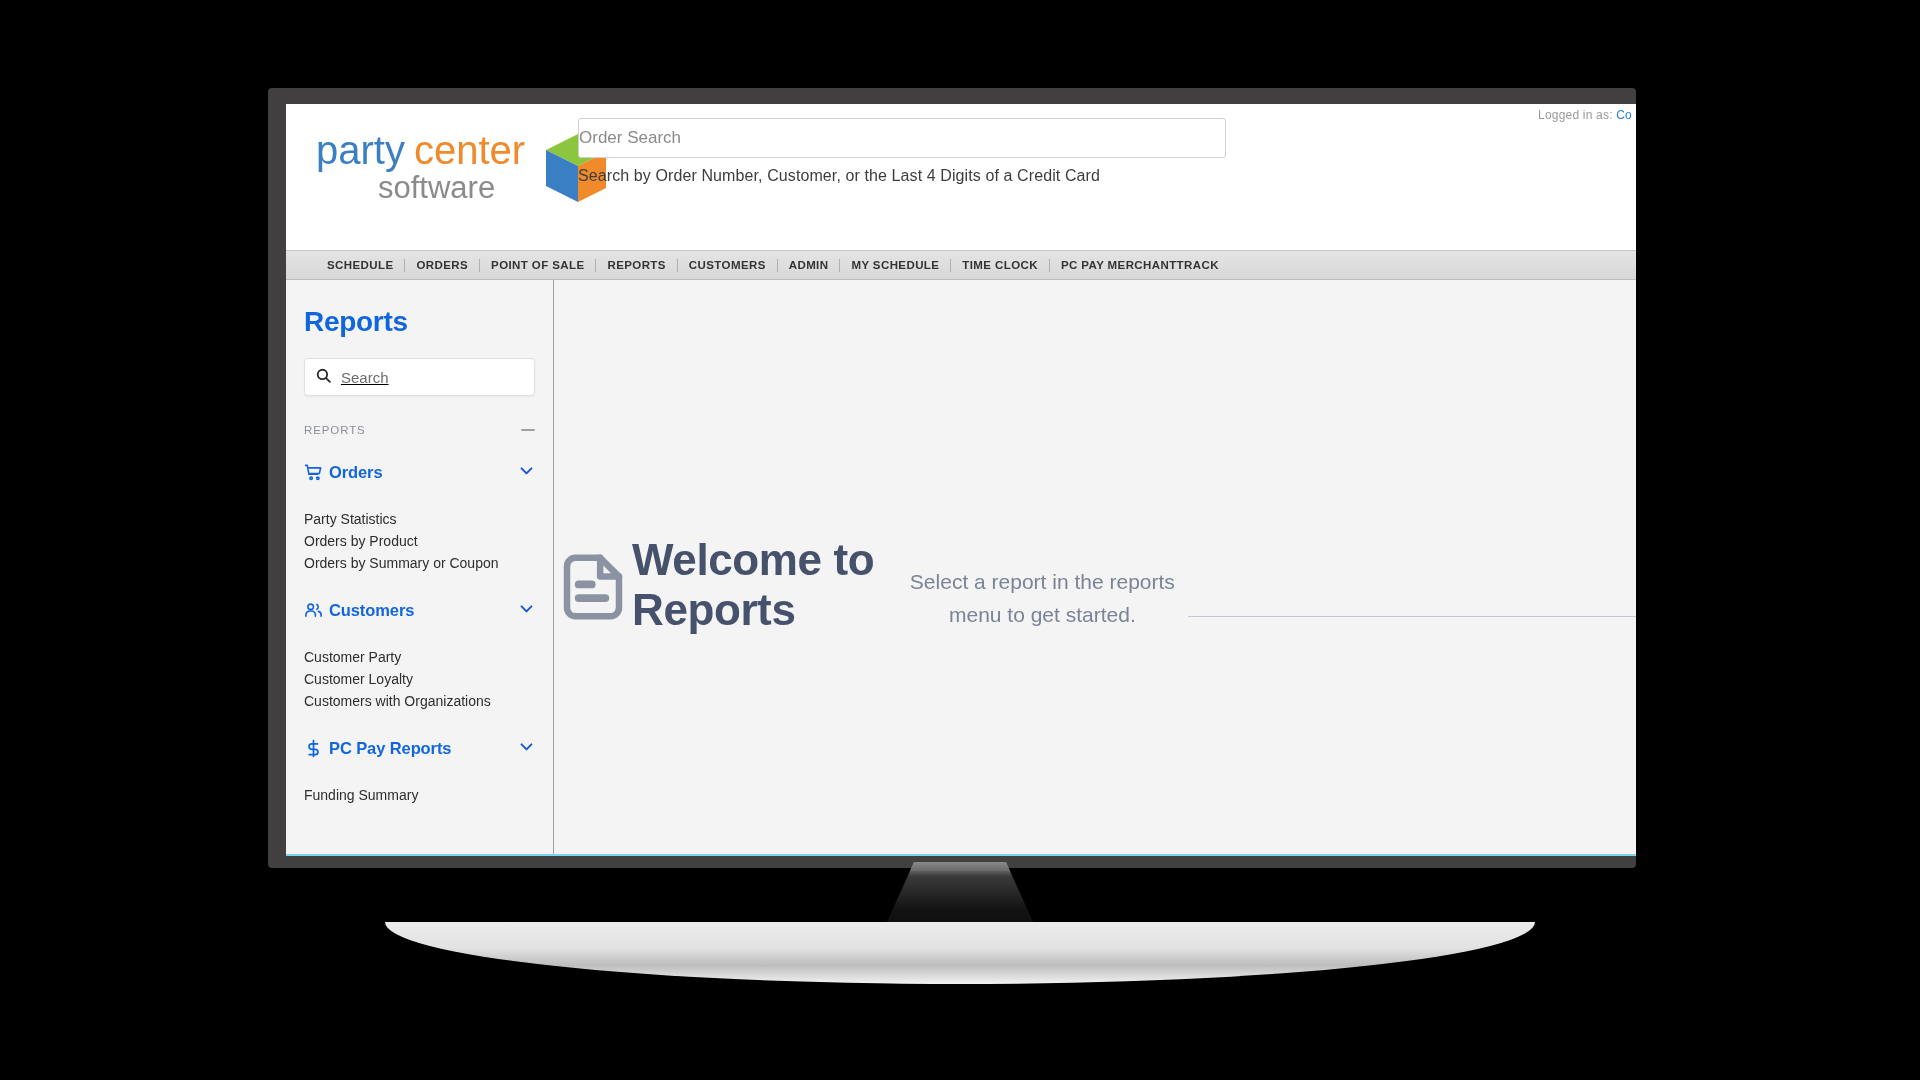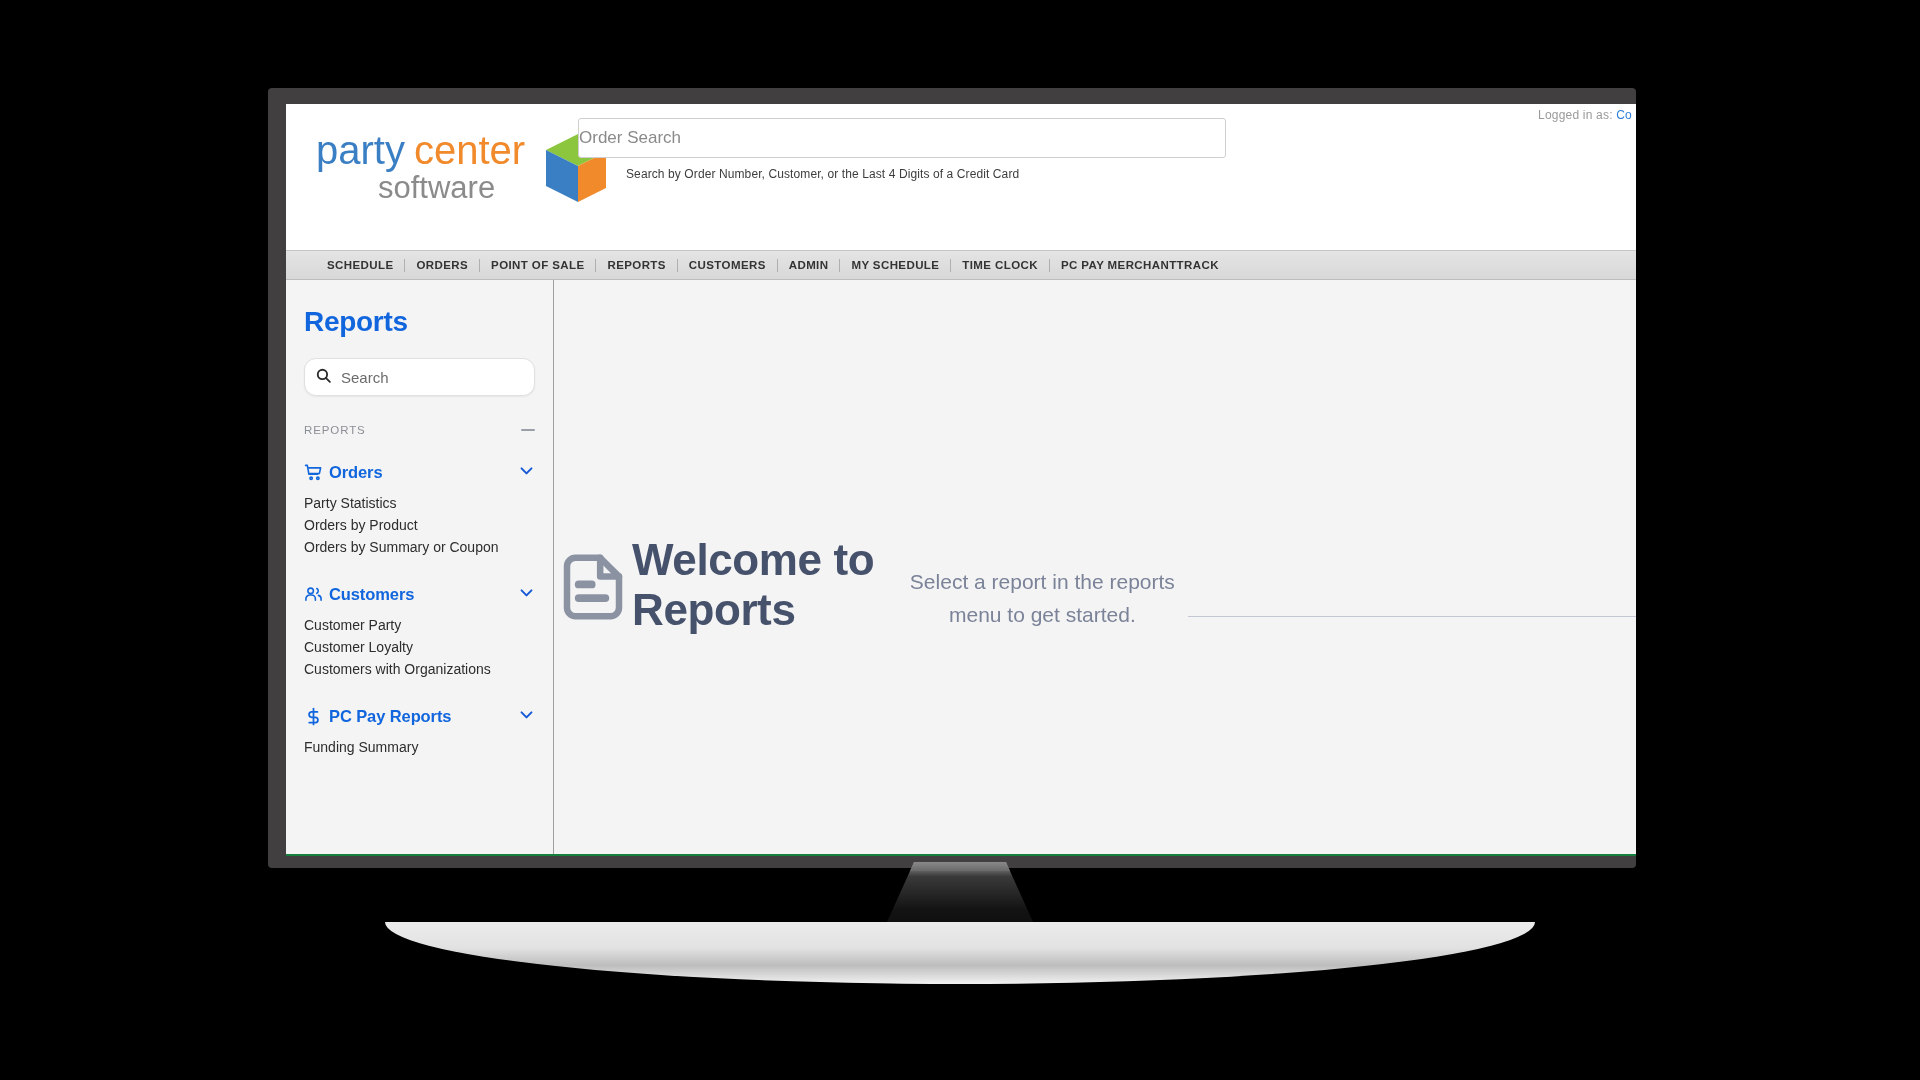--- a/index.html
+++ b/index.html
@@ -68,21 +68,21 @@
     pointer-events: none;
   }
 
   
   #screen {
     position: absolute;
     left: 286px;
     top: 104px;
     width: 1350px;
     height: 752px;
-    background: #15803d;
+    background: #7dd3fc;
     overflow: hidden;
   }
 
   
   #topbar {
     position: relative;
     height: 146px;
     background: #ffffff;
   }
 
@@ -122,24 +122,23 @@
     color: #555;
     background: #fff;
     border: 1px solid #cfcfcf;
     border-radius: 3px;
     outline: none;
   }
   #order-search::placeholder { color: #8a8a8a; }
 
   #order-search-hint {
     margin-top: 9px;
-    font-size: 12px;
+    font-size: 16px;
     color: #3d3d3d;
     letter-spacing: .1px;
-    padding-left: 48px;
   }
 
   
   #mainnav {
     height: 30px;
     background: linear-gradient(180deg, #e4e4e4 0%, #d8d8d8 100%);
     border-top: 1px solid #c6c6c6;
     border-bottom: 1px solid #bcbcbc;
     display: flex;
     align-items: center;
@@ -183,25 +182,26 @@
     margin-top: 26px;
     letter-spacing: -.3px;
   }
 
   #sidebar-search-box {
     position: relative;
     margin-top: 20px;
     height: 38px;
     background: #ffffff;
     border: 1px solid #e0e0e0;
-    border-radius: 12px;
+    border-radius: 4px;
     box-shadow: 0 1px 2px rgba(0,0,0,.06);
     display: flex;
     align-items: center;
     padding-left: 10px;
+    text-decoration: underline;
   }
   #sidebar-search-box svg { flex: 0 0 auto; }
   #sidebar-search {
     flex: 1;
     height: 100%;
     border: 0;
     outline: none;
     background: transparent;
     font-size: 15px;
     font-family: "Liberation Sans", sans-serif;
@@ -247,21 +247,21 @@
   .sect-name {
     font-size: 16.5px;
     font-weight: bold;
     color: #1166dd;
     margin-left: 3px;
     flex: 1;
     letter-spacing: -.1px;
   }
   .chev { flex: 0 0 auto; }
 
-  .sect-links { margin-top: 9px; }
+  .sect-links { margin-top: 25px; }
   .sect-link {
     font-size: 14px;
     color: #2d2d2d;
     line-height: 22px;
     cursor: pointer;
     white-space: nowrap;
   }
 
   
   #main {

